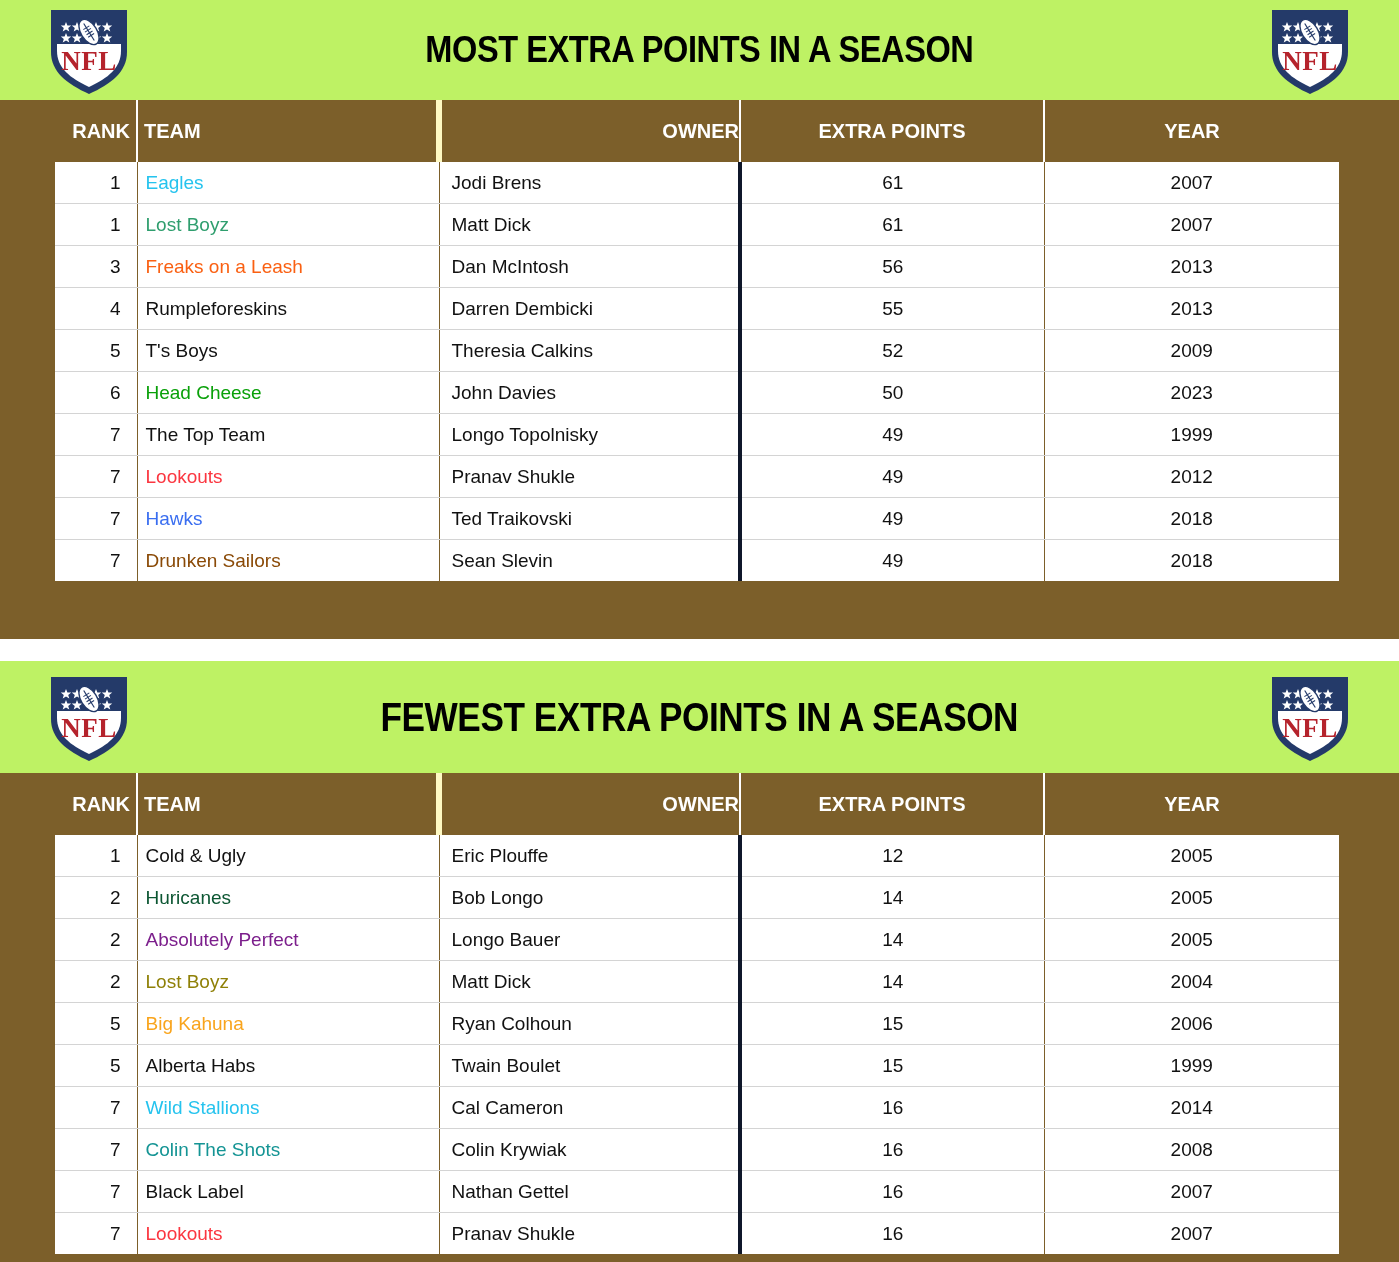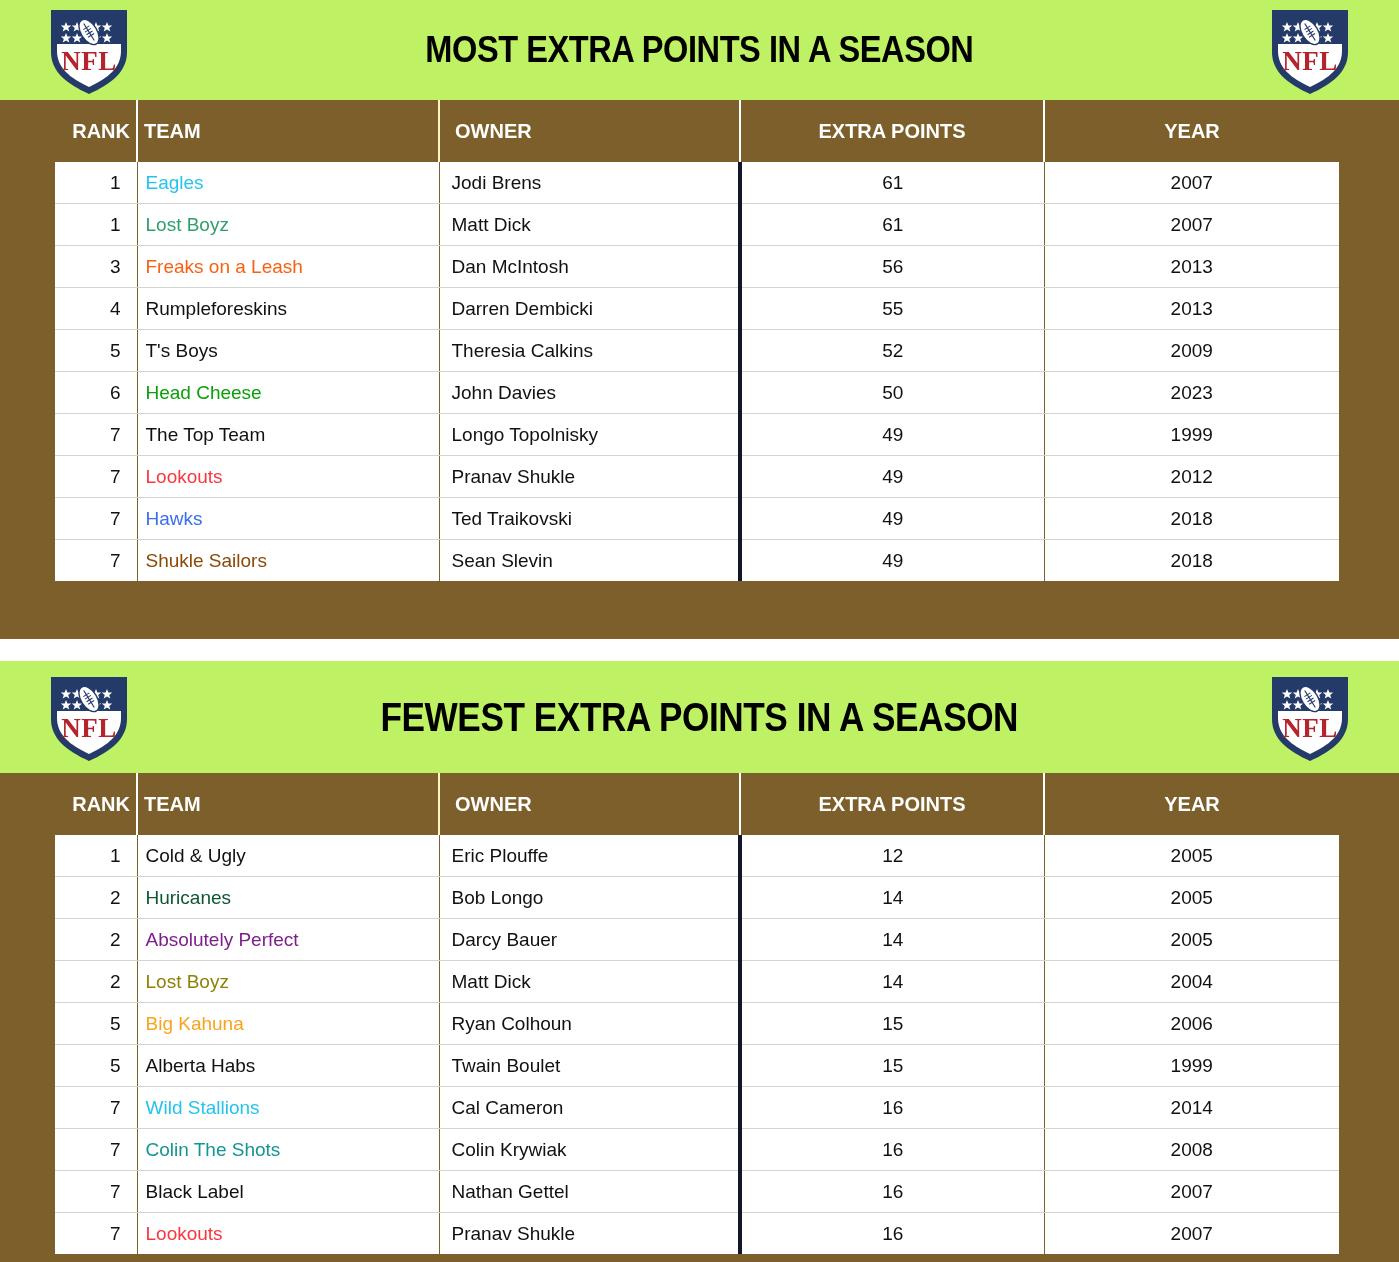--- a/index.html
+++ b/index.html
@@ -91,25 +91,25 @@
   }
   thead th.h-pad, thead th.h-end { background: #7c5f2a; }
   thead th.h-rank {
     text-align: right;
     padding-right: 6px;
     border-right: 2px solid #ffffff;
   }
   thead th.h-team {
     text-align: left;
     padding-left: 6px;
-    border-right: 2px solid #fef9c3;
+    border-right: 6px solid #fef9c3;
     margin-left: 27px;
   }
   thead th.h-owner {
-    text-align: left;
+    text-align: right;
     padding-left: 15px;
     border-right: 2px solid #ffffff;
   }
   thead th.h-pts {
     text-align: center;
     border-right: 2px solid #ffffff;
   }
   thead th.h-year { text-align: center; }
 
   
@@ -316,21 +316,21 @@
             <td class="t-rank">7</td>
             <td class="t-team" style="color:#3a6ef0;">Hawks</td>
             <td class="t-owner">Ted Traikovski</td>
             <td class="t-pts">49</td>
             <td class="t-year">2018</td>
             <td class="t-end"></td>
           </tr>
           <tr>
             <td class="t-pad"></td>
             <td class="t-rank">7</td>
-            <td class="t-team" style="color:#8a4a07;">Shukle Sailors</td>
+            <td class="t-team" style="color:#8a4a07;">Drunken Sailors</td>
             <td class="t-owner">Sean Slevin</td>
             <td class="t-pts">49</td>
             <td class="t-year">2018</td>
             <td class="t-end"></td>
           </tr>
         </tbody>
     </table>
   </div>
 </div>
 
@@ -430,21 +430,21 @@
             <td class="t-team" style="color:#0c5632;">Huricanes</td>
             <td class="t-owner">Bob Longo</td>
             <td class="t-pts">14</td>
             <td class="t-year">2005</td>
             <td class="t-end"></td>
           </tr>
           <tr>
             <td class="t-pad"></td>
             <td class="t-rank">2</td>
             <td class="t-team" style="color:#7c1f8c;">Absolutely Perfect</td>
-            <td class="t-owner">Darcy Bauer</td>
+            <td class="t-owner">Longo Bauer</td>
             <td class="t-pts">14</td>
             <td class="t-year">2005</td>
             <td class="t-end"></td>
           </tr>
           <tr>
             <td class="t-pad"></td>
             <td class="t-rank">2</td>
             <td class="t-team" style="color:#8f8007;">Lost Boyz</td>
             <td class="t-owner">Matt Dick</td>
             <td class="t-pts">14</td>

